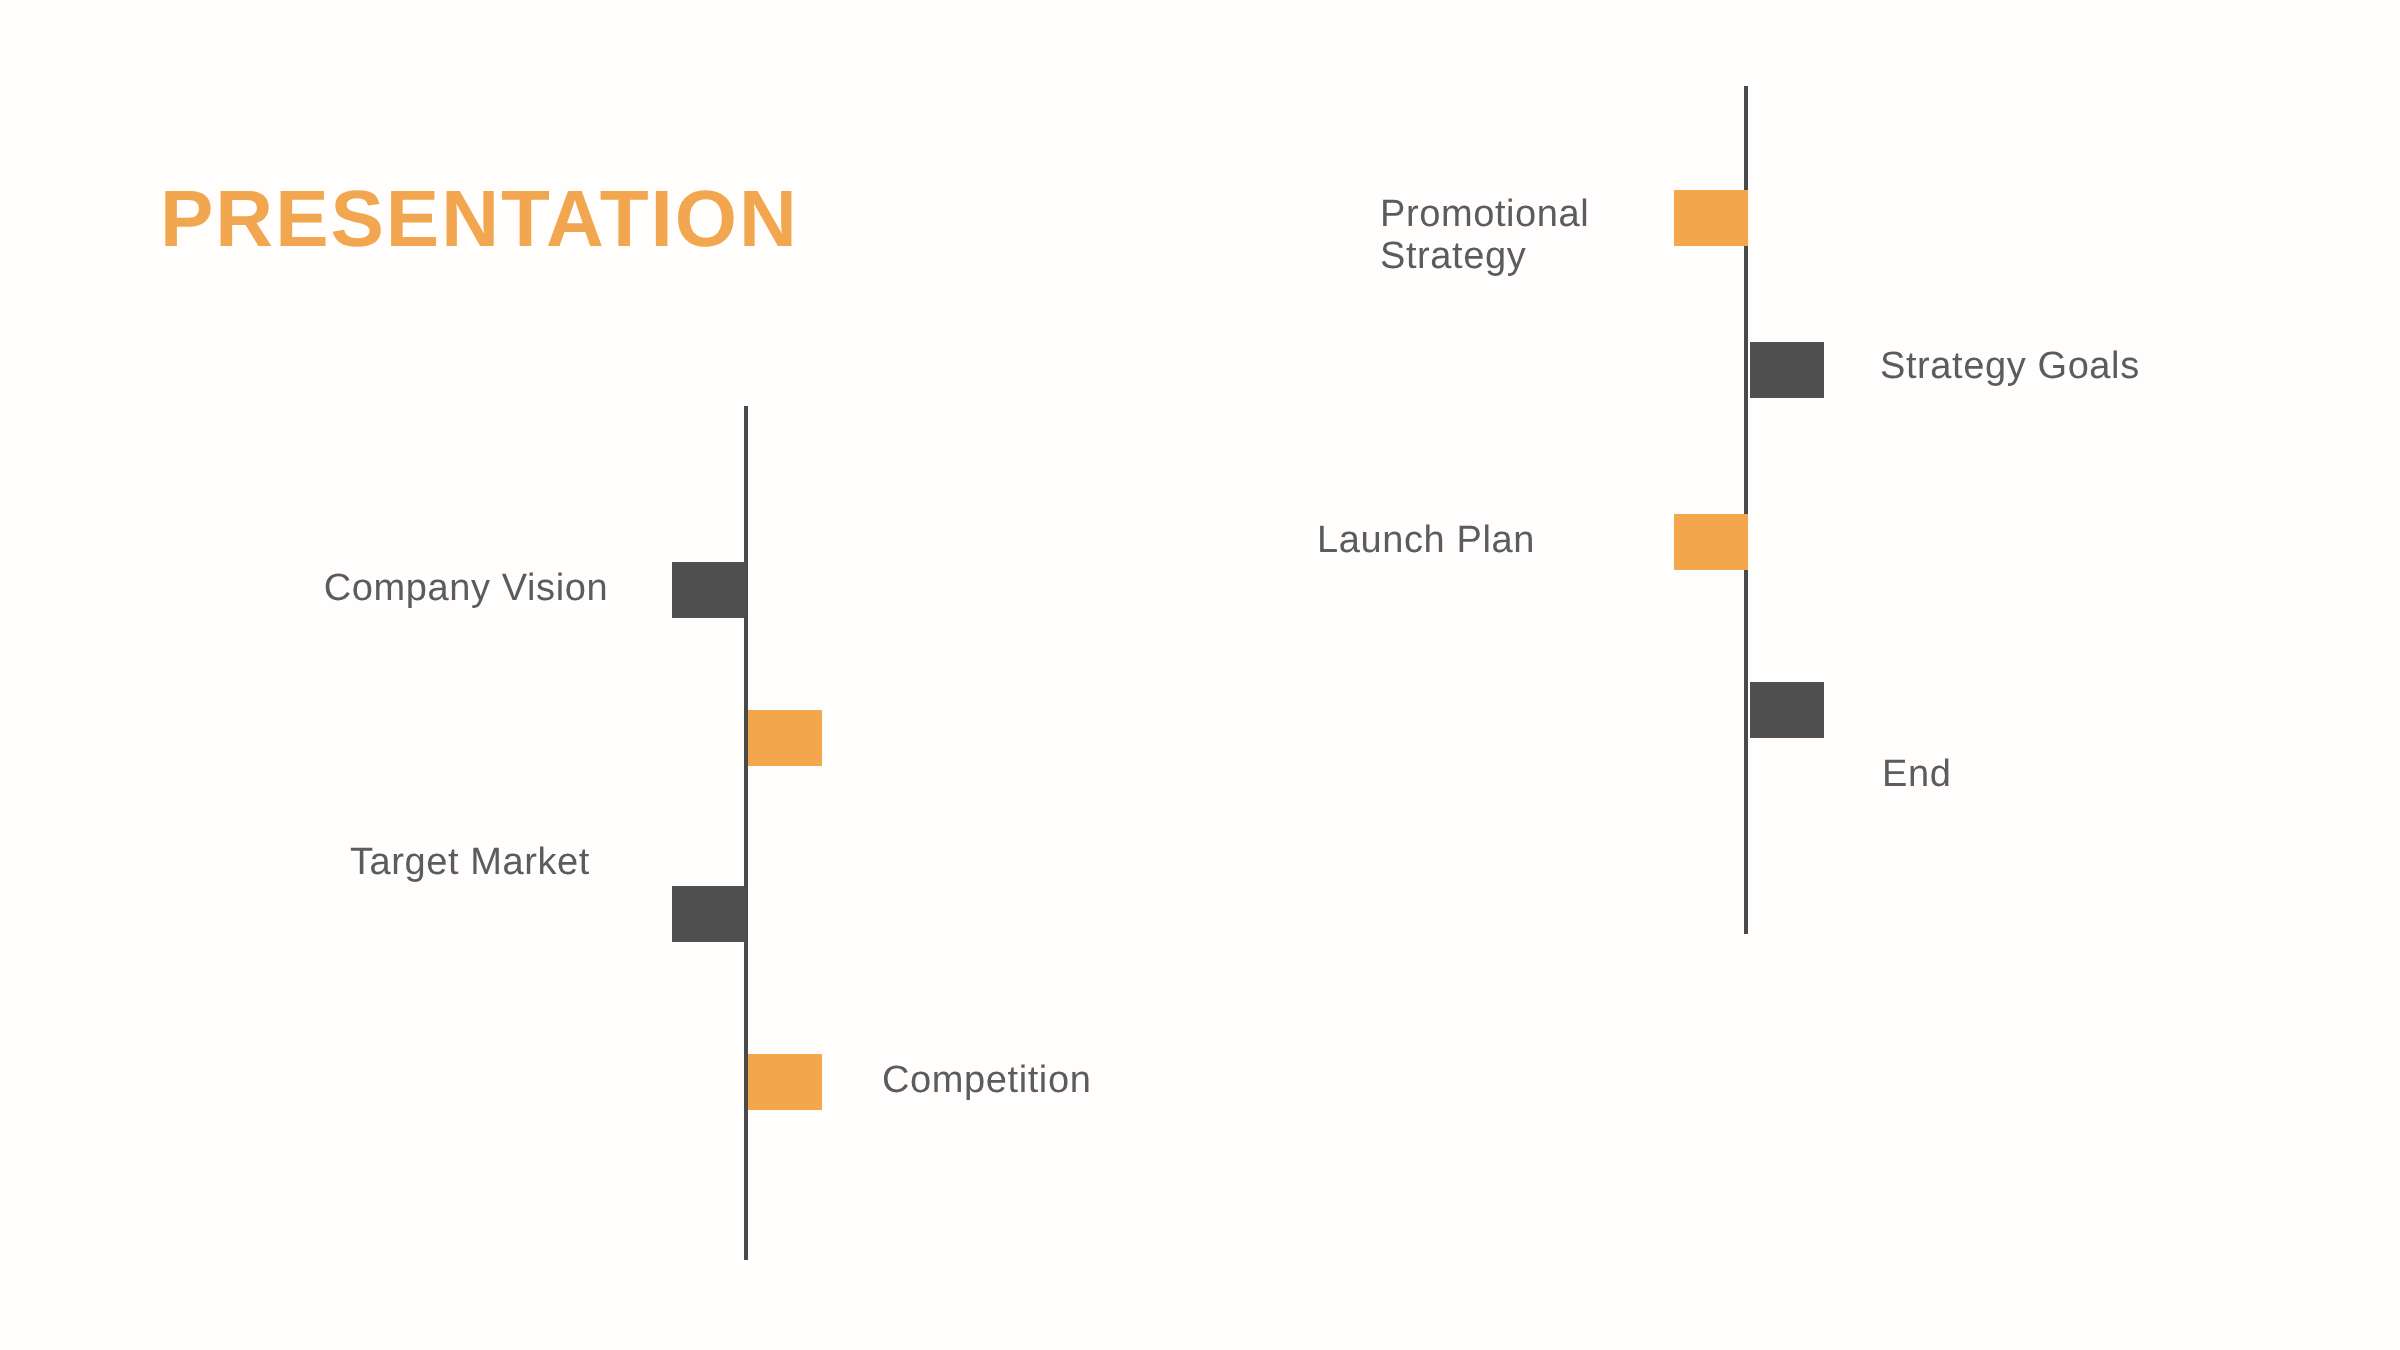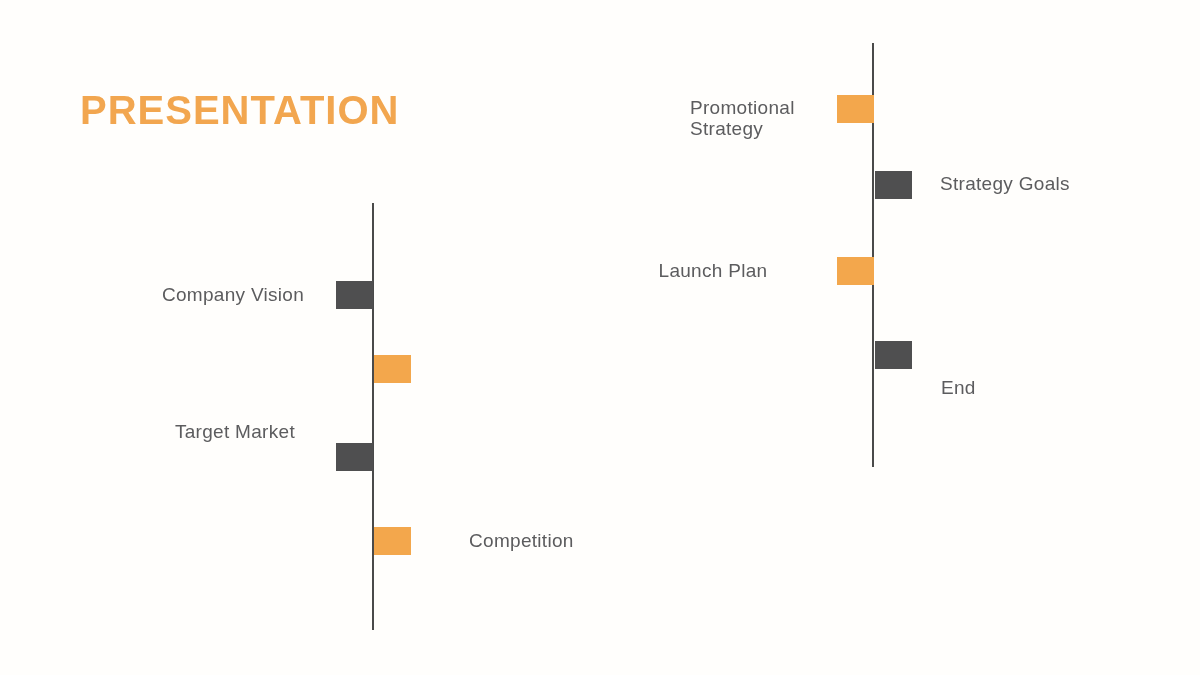--- a/index.html
+++ b/index.html
@@ -34,21 +34,21 @@
   .m-r2{left:875px;top:171px;background:var(--dark);}
   .m-r3{left:837px;top:257px;background:var(--orange);}
   .m-r4{left:875px;top:341px;background:var(--dark);}
   .lb{
     position:absolute;font-size:19px;line-height:24px;
     letter-spacing:0.3px;color:var(--text);white-space:nowrap;
   }
   .lb-l1{left:133px;width:200px;top:283px;text-align:center;}
   .lb-l2{left:441px;top:357px;}
   .lb-l3{left:95px;width:200px;top:420px;text-align:right;}
-  .lb-l4{left:441px;top:529px;margin-left:28px;}
+  .lb-l4{left:441px;top:529px;}
   .lb-r1{left:690px;top:97px;width:145px;line-height:21px;white-space:normal;}
   .lb-r2{left:940px;top:172px;}
   .lb-r3{left:613px;width:200px;top:259px;text-align:center;}
   .lb-r4{left:941px;top:361px;margin-top:15px;}
 </style>
 </head>
 <body>
 
 <div class="slide">
 

